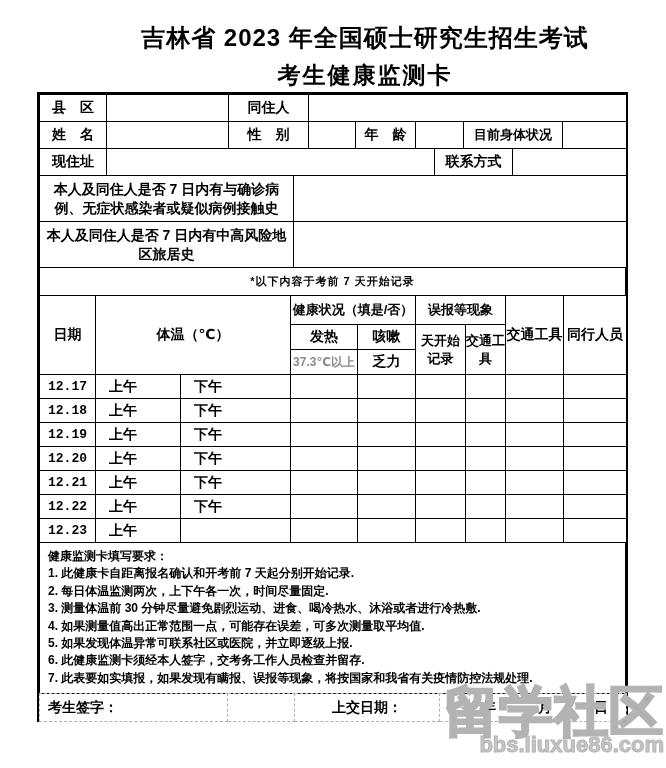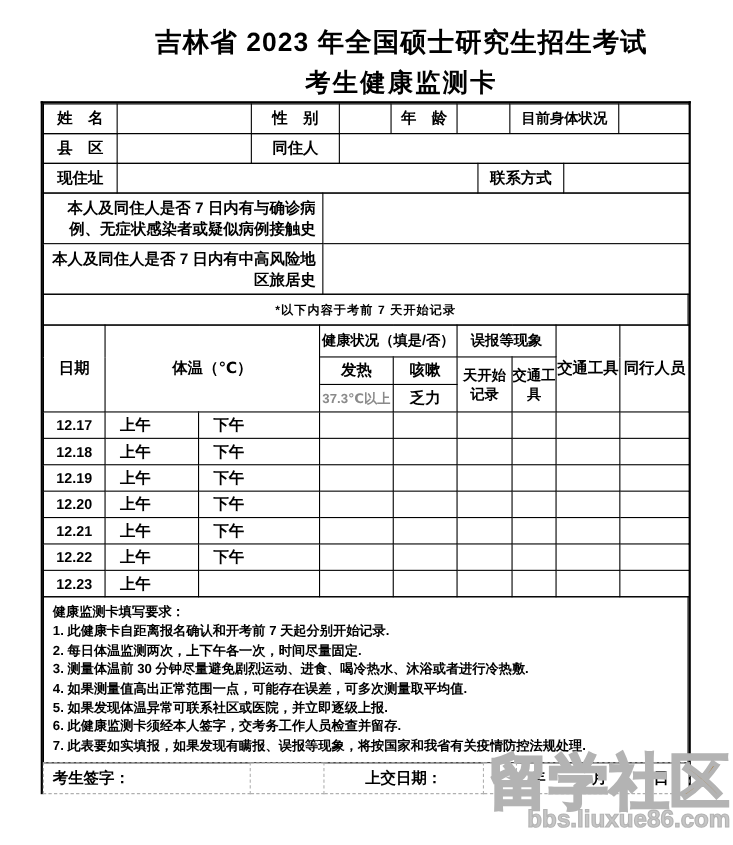--- a/index.html
+++ b/index.html
@@ -16,27 +16,27 @@
     position:absolute;left:37px;top:92px;width:591px;
     border:2px solid #000;border-bottom:none;box-sizing:border-box;
   }
   table{border-collapse:collapse;table-layout:fixed;width:587px;}
   table + table, table.mt{margin-top:-1px;}
   td{border:1px solid #000;padding:0;font-size:14px;font-weight:700;
      text-align:center;vertical-align:middle;overflow:hidden;}
   .h26 td{height:26px;}
   .blank{background:#fff;}
   .q td{height:41px;}
-  .q .qtext{text-align:right;padding:2px 6px;line-height:19px;}
+  .q .qtext{text-align:center;padding:2px 6px;line-height:19px;}
   .secbar td{height:27px;font-size:11px;letter-spacing:1px;margin-top:32px;}
   .mon .r1 td{height:28px;}
   .mon .r2 td{height:24px;}
   .mon .r3 td{height:24px;}
   .mon .drow td{height:23px;}
-  .mon .date{font-family:Liberation Sans, sans-serif;font-weight:700;font-size:13px;}
+  .mon .date{font-family:Liberation Mono, monospace;font-weight:700;font-size:13px;}
   .mon .ap{text-align:left;padding-left:13px;}
   .sub-grey{color:#8a8a8a;font-size:12px;}
   .notes td{text-align:left;padding:5px 10px 6px 8px;}
   .notes .nline{font-size:12px;font-weight:700;line-height:17.4px;}
   .sig td{border:1px dashed #b0b0b0;height:27px;}
   .sig .lbl{text-align:left;padding-left:8px;}
   .ymd{display:flex;justify-content:space-between;padding:0 18px 0 12px;}
   .wm{position:absolute;pointer-events:none;font-weight:700;}
   .wm1{right:2px;top:684px;font-size:54px;letter-spacing:1px;color:#a16207;
        -webkit-text-stroke:2.5px #b3b3b3;line-height:1;}
@@ -51,52 +51,52 @@
   <div class="t2">考生健康监测卡</div>
 </div>
 
 <div class="form-wrap">
 
   <table class="h26">
     <colgroup>
         <col style="width:67px">
         <col style="width:122px">
         <col style="width:80px">
+        <col style="width:318px">
+      </colgroup>
+    <tbody>
+        <tr>
+      <td>县　区</td>
+      <td class="blank"></td>
+      <td>同住人</td>
+      <td class="blank"></td>
+    </tr>
+  </tbody>
+    </table>
+
+  <table class="h26">
+    <colgroup>
+        <col style="width:67px">
+        <col style="width:122px">
+        <col style="width:80px">
         <col style="width:47px">
         <col style="width:60px">
         <col style="width:48px">
         <col style="width:99px">
         <col style="width:64px">
       </colgroup>
     <tbody>
         <tr>
       <td>姓　名</td>
       <td class="blank"></td>
       <td>性　别</td>
       <td class="blank"></td>
       <td>年　龄</td>
       <td class="blank"></td>
       <td style="font-size:13px">目前身体状况</td>
-      <td class="blank"></td>
-    </tr>
-  </tbody>
-    </table>
-
-  <table class="h26">
-    <colgroup>
-        <col style="width:67px">
-        <col style="width:122px">
-        <col style="width:80px">
-        <col style="width:318px">
-      </colgroup>
-    <tbody>
-        <tr>
-      <td>县　区</td>
-      <td class="blank"></td>
-      <td>同住人</td>
       <td class="blank"></td>
     </tr>
   </tbody>
     </table>
 
   <table class="h26">
     <colgroup>
         <col style="width:67px">
         <col style="width:328px">
         <col style="width:78px">

